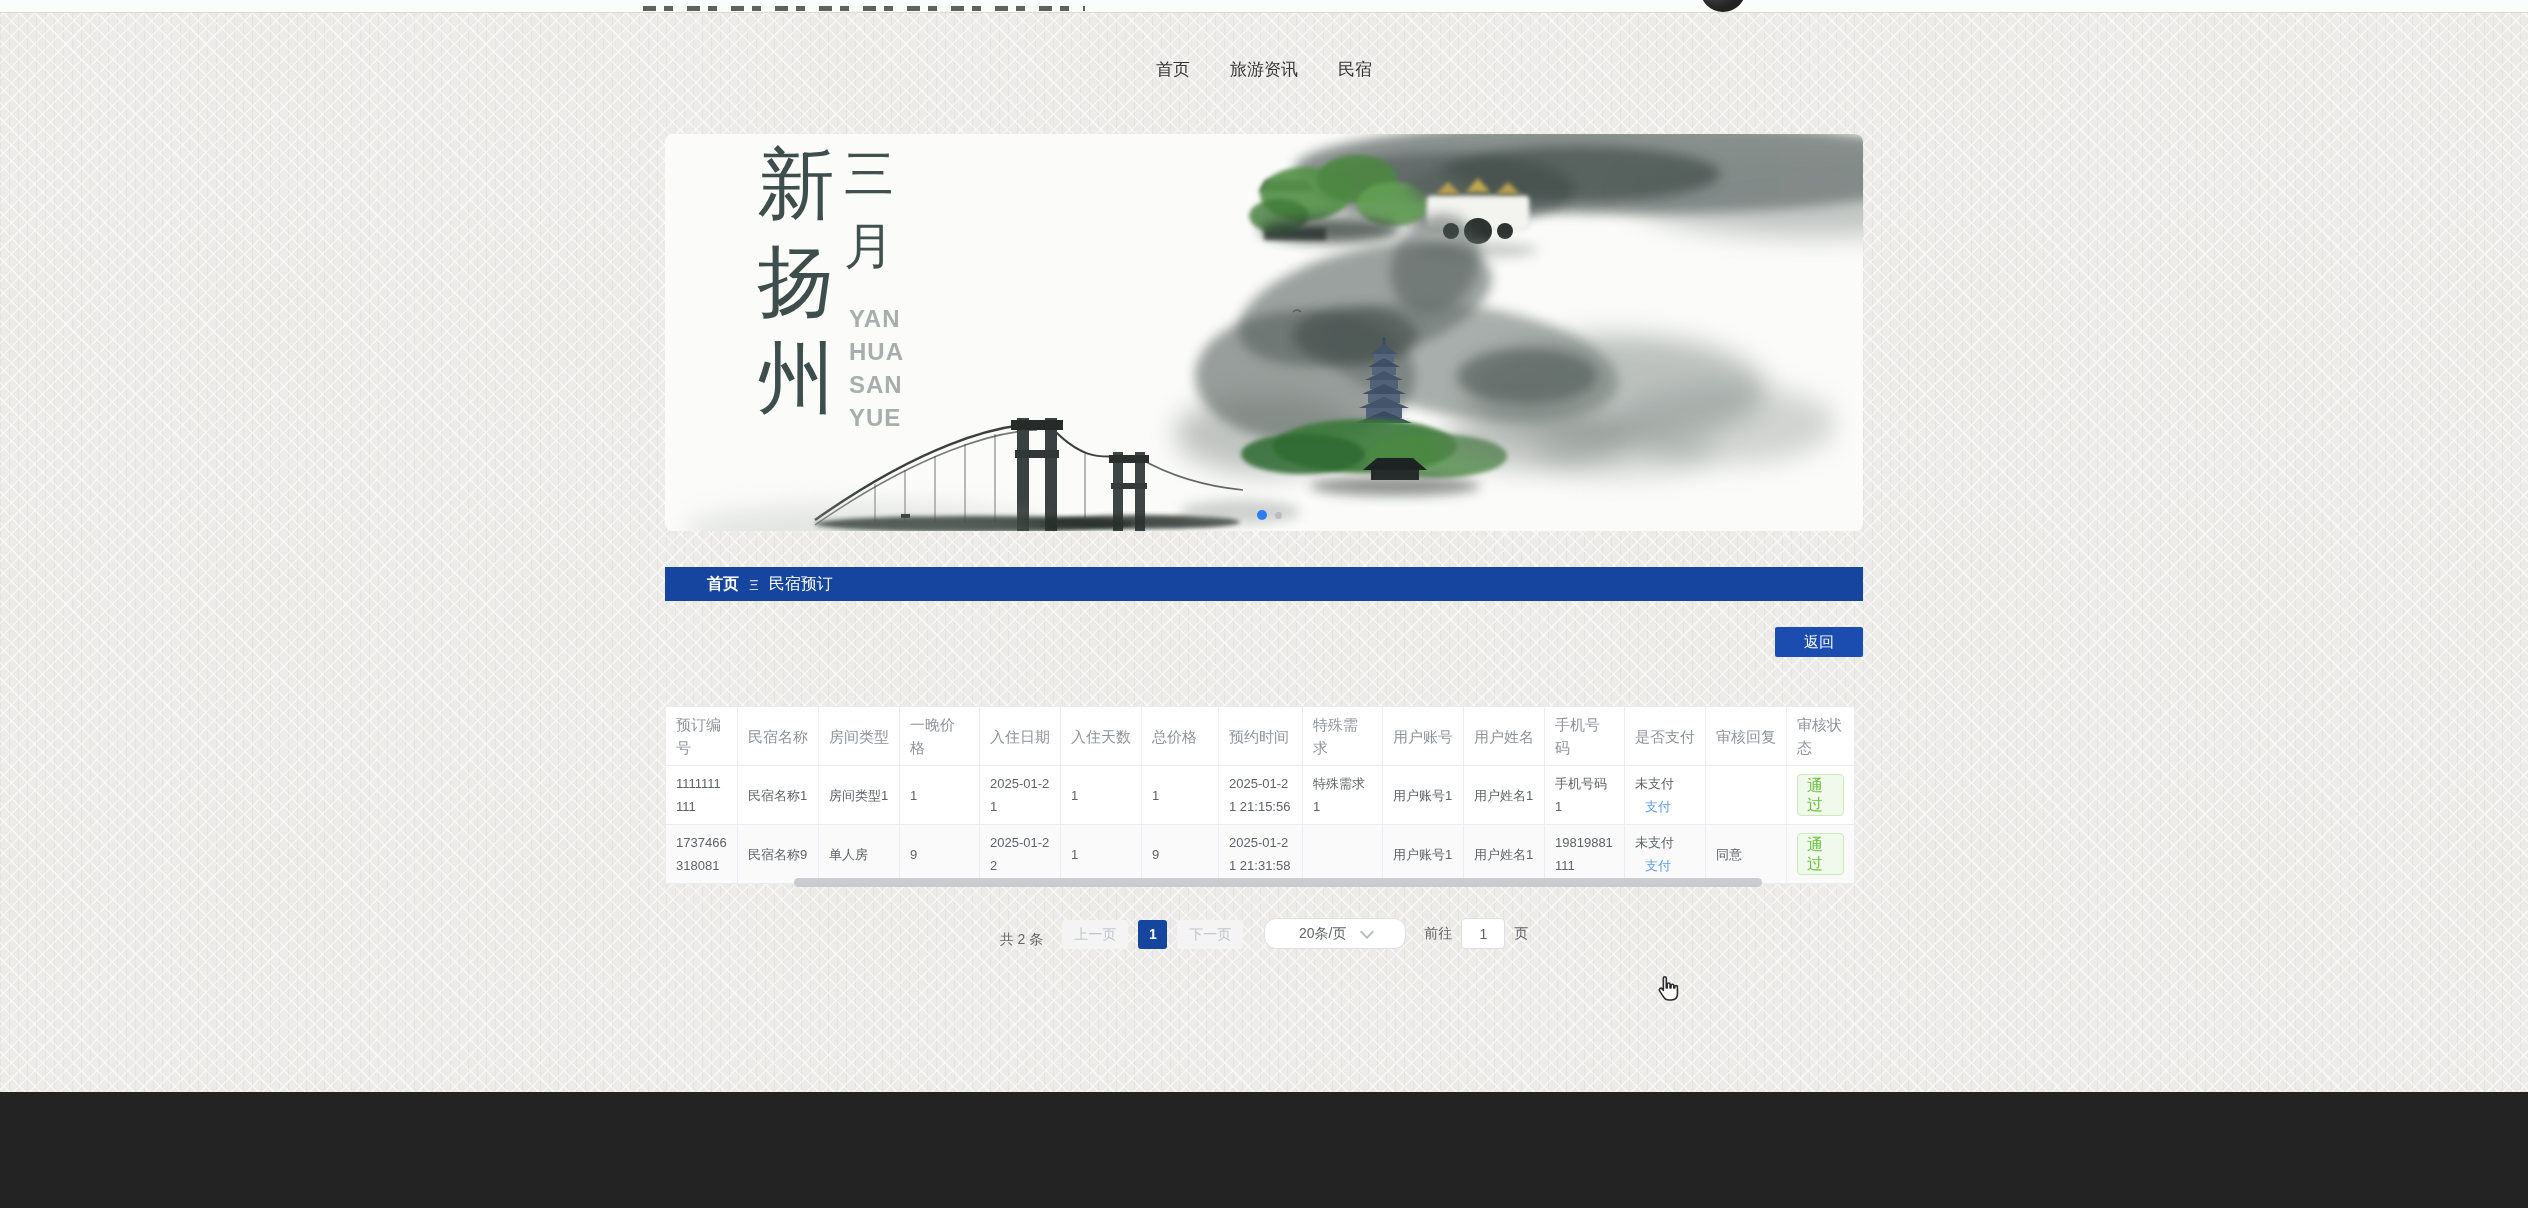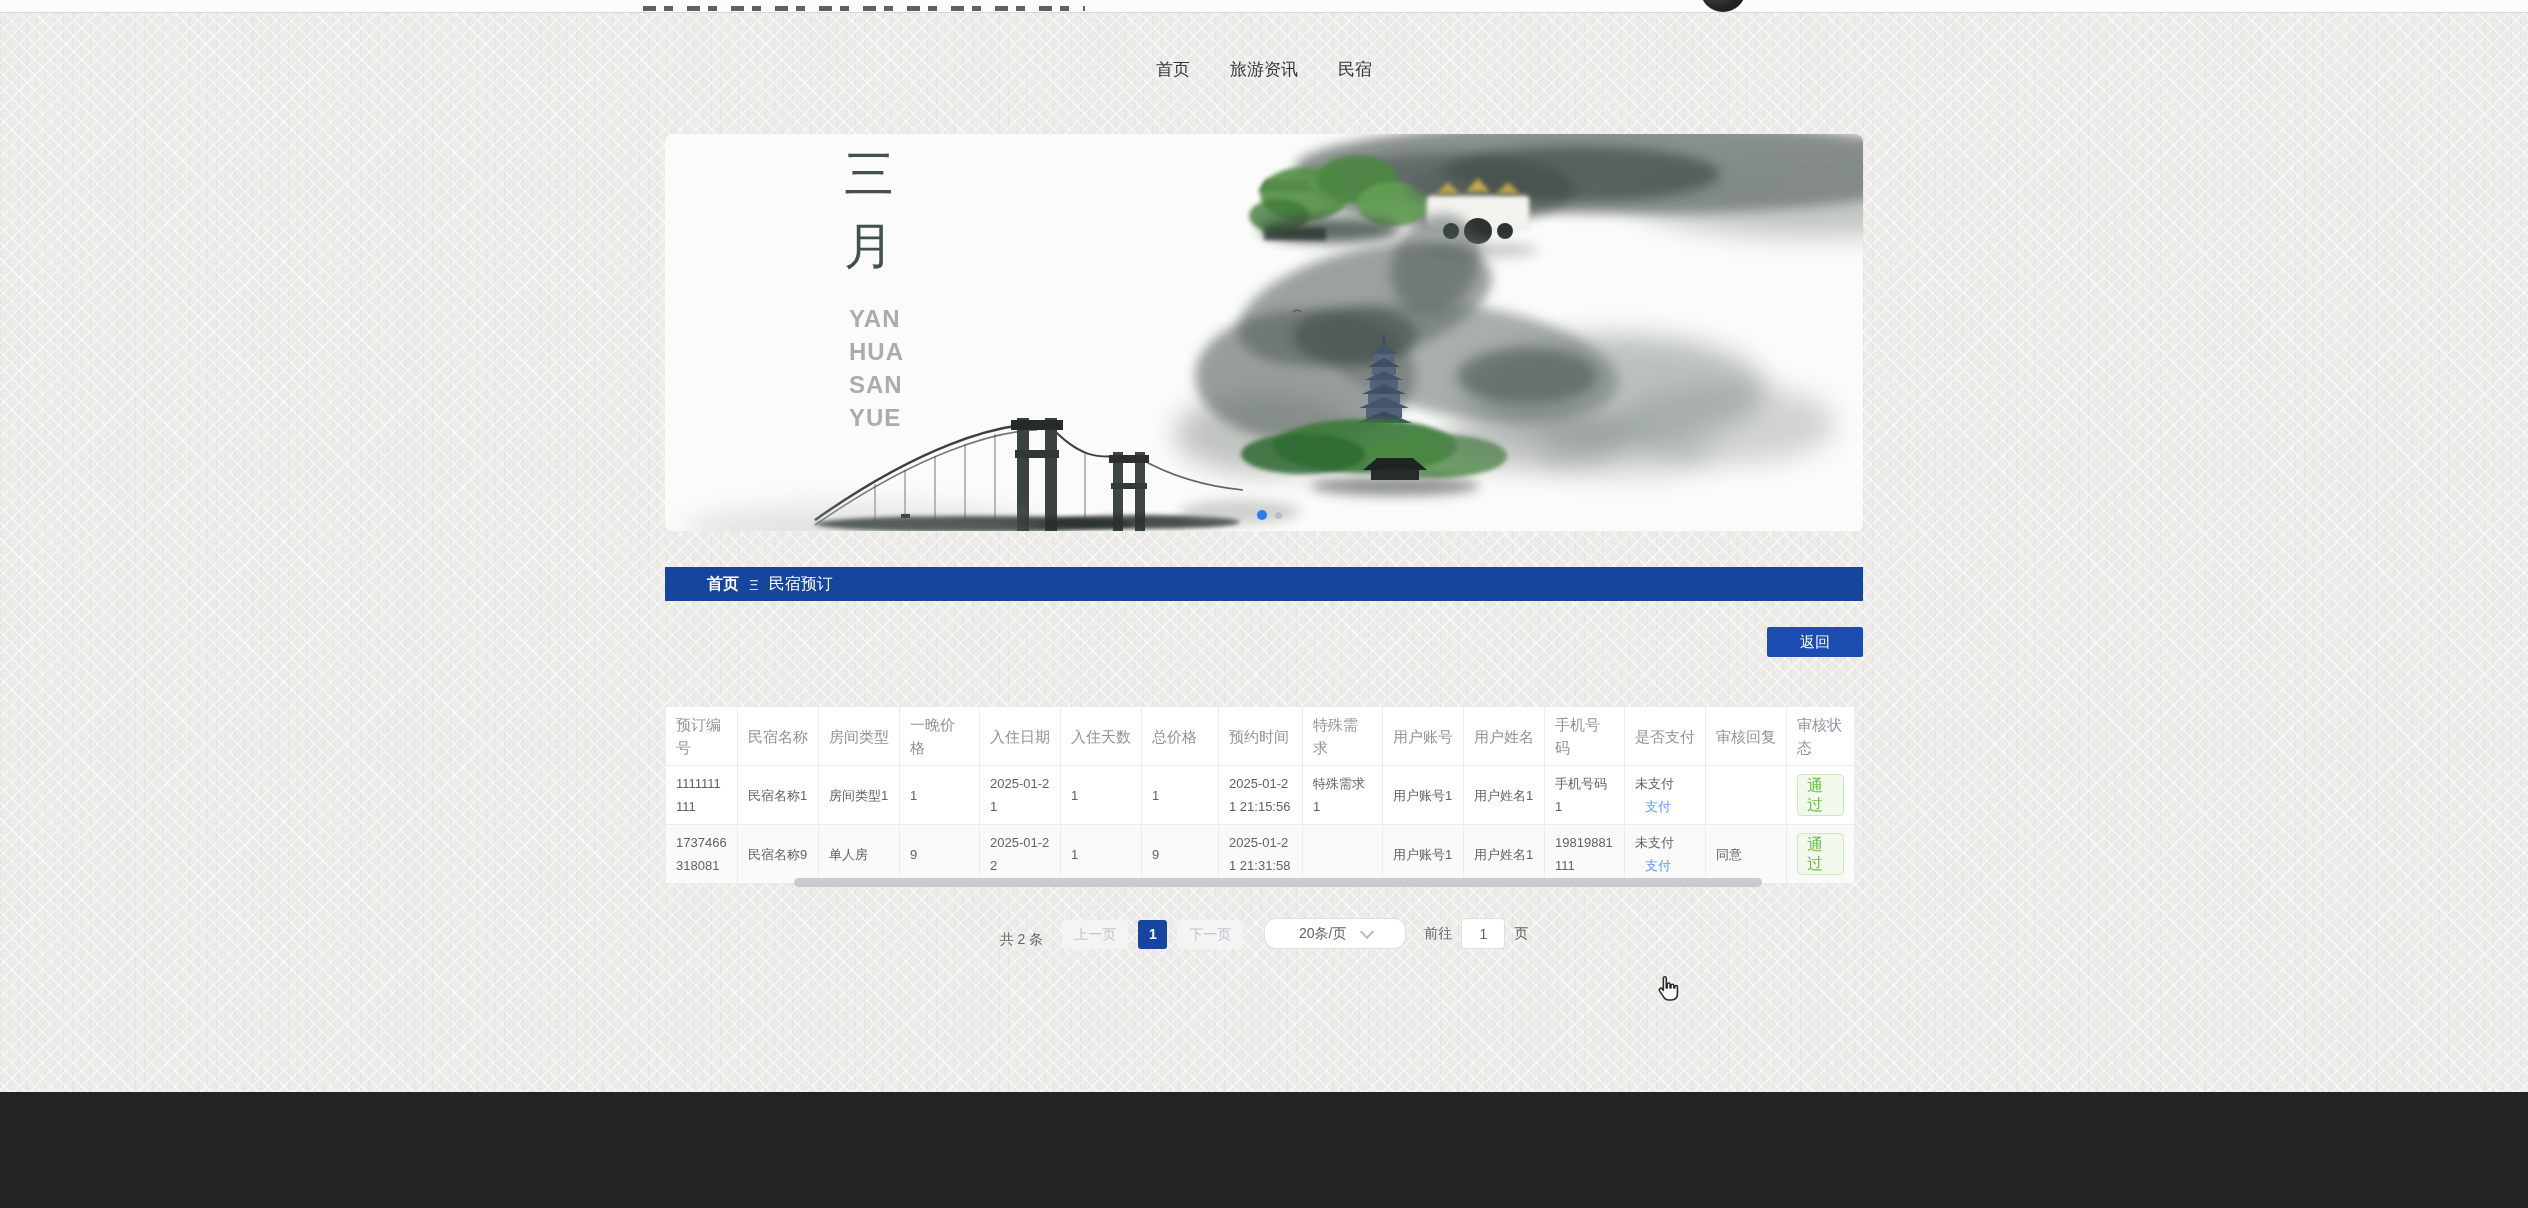--- a/index.html
+++ b/index.html
@@ -39,21 +39,21 @@
   .dot-idle { width:7px; height:7px; background:#b9bdc1; }
 
   
   .breadcrumb { margin-top:36px; height:34px; background:#15459E; color:#fff; display:flex; align-items:center;
     padding-left:42px; box-sizing:border-box; font-size:16px; gap:10px; }
   .bc-home { font-weight:bold; cursor:pointer; }
   .bc-sep { color:#cfd9ee; font-size:15px; }
   .bc-current { cursor:default; }
 
   .back-row { margin-top:26px; display:flex; justify-content:flex-end; }
-  .back-btn { width:96px; height:30px; background:#1B4DB0; color:#fff; font-size:15px; border:none;
+  .back-btn { width:88px; height:30px; background:#1B4DB0; color:#fff; font-size:15px; border:none;
     display:flex; align-items:center; justify-content:center; border-radius:2px; cursor:pointer; }
 
   
   .search-row { margin-top:42px; display:flex; justify-content:center; align-items:center; gap:13px; height:34px; }
   .search-label { font-size:16px; color:#555; }
   .search-input { width:216px; height:34px; box-sizing:border-box; border:1px solid #dcdfe6; border-radius:4px;
     padding:0 14px; font-size:14px; color:#606266; background:#fff; outline:none; }
   .search-input::placeholder { color:#b8bec8; }
   .search-btn { width:79px; height:34px; background:#1B4DB0; color:#fff; font-size:15px; border:none;
     border-radius:2px; cursor:pointer; }
@@ -203,20 +203,21 @@
         <rect x="446" y="349" width="36" height="6" fill="#343a39"></rect>
         <ellipse cx="310" cy="390" rx="160" ry="8" fill="#242a28" opacity=".9" filter="url(#b3)"></ellipse>
         <ellipse cx="480" cy="388" rx="95" ry="7" fill="#2a302e" opacity=".85" filter="url(#b3)"></ellipse>
         <rect x="236" y="380" width="9" height="4" fill="#1f2524"></rect>
         <ellipse cx="575" cy="378" rx="60" ry="12" fill="#8b938f" opacity=".4" filter="url(#b8)"></ellipse>
         <ellipse cx="200" cy="397" rx="180" ry="26" fill="#aab2ae" opacity=".3" filter="url(#b20)"></ellipse>
 
         <path d="M628,178 q4,-4 8,0" stroke="#5a5f5e" stroke-width="1.5" fill="none"></path>
       </svg>
 
+      <div class="banner-title">新扬州</div>
       <div class="banner-subtitle">三月</div>
       <div class="banner-latin">
         <span style="display:block">YAN</span>
         <span style="display:block">HUA</span>
         <span style="display:block">SAN</span>
         <span style="display:block">YUE</span>
       </div>
       <div class="banner-dots">
         <span class="dot dot-active"></span>
         <span class="dot dot-idle"></span>

